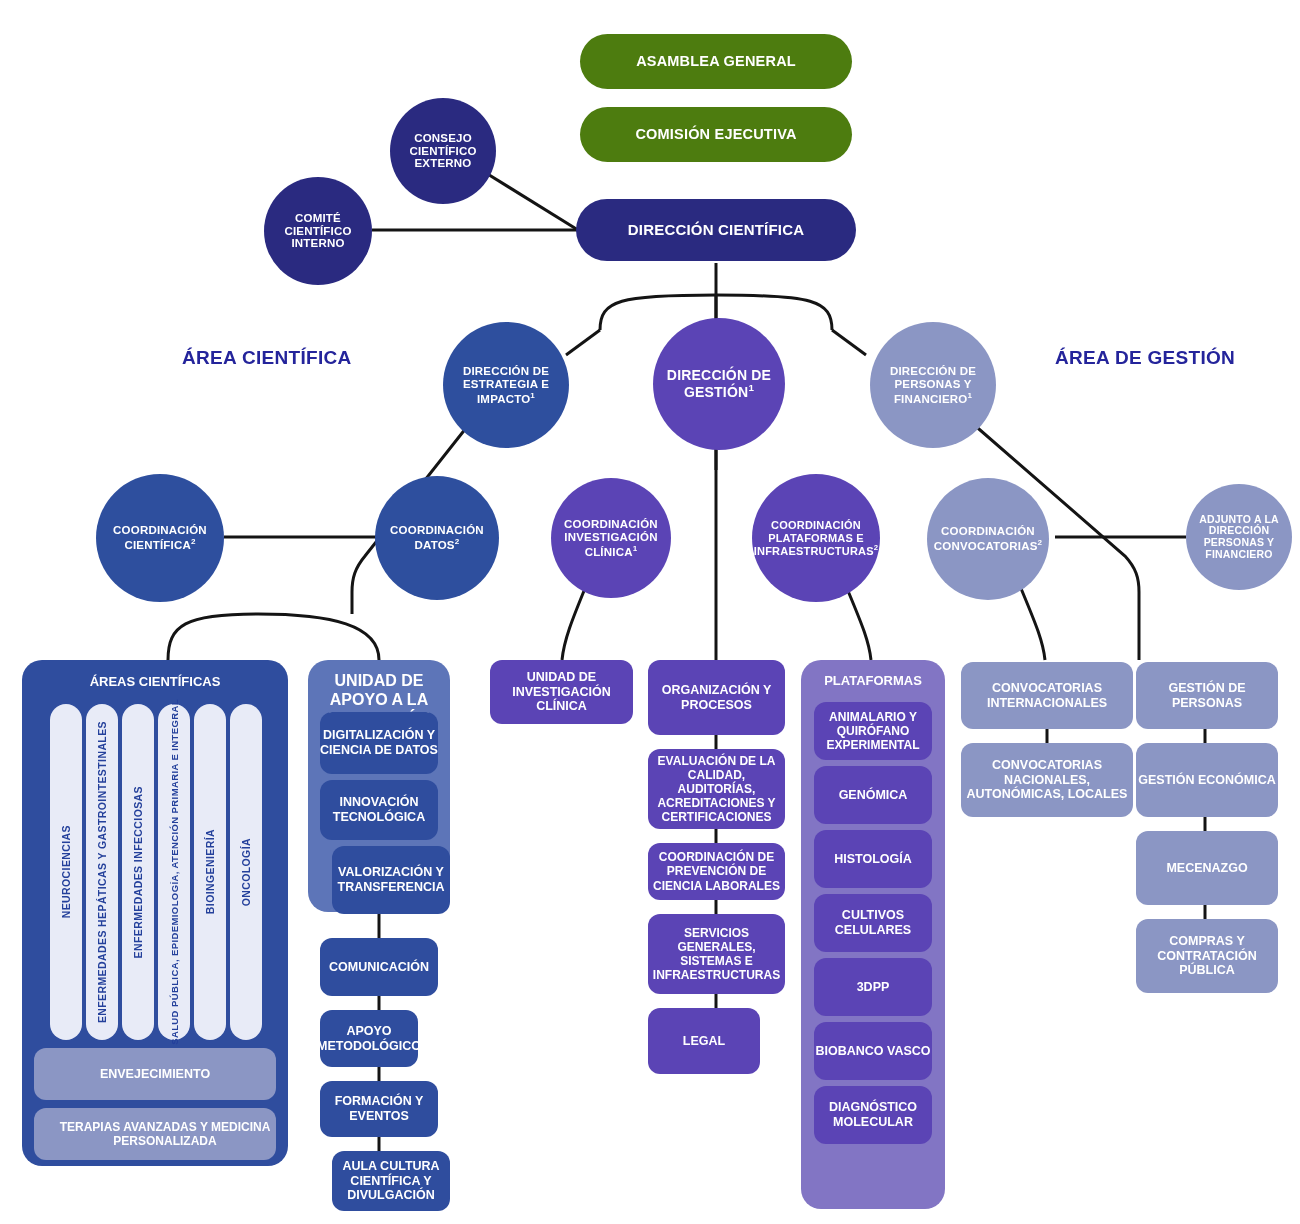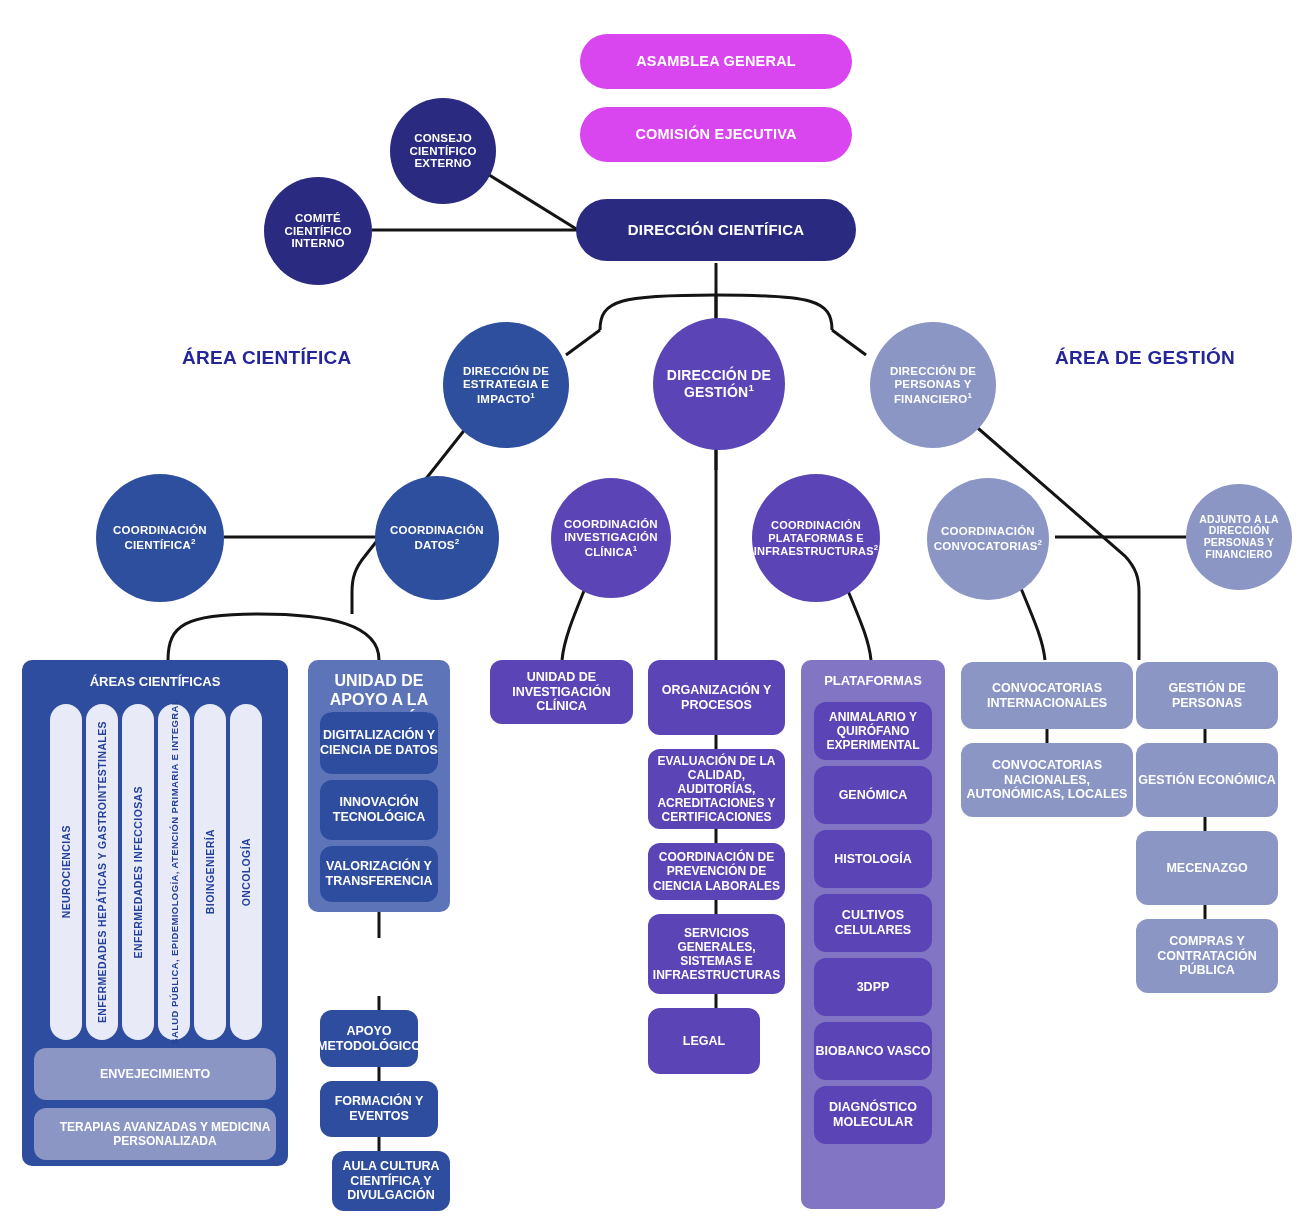--- a/index.html
+++ b/index.html
@@ -14,32 +14,32 @@
   svg#wires { position: absolute; left: 0; top: 0; width: 1300px; height: 1224px; pointer-events: none; }
   svg#wires path, svg#wires line { fill: none; stroke: #141414; stroke-width: 3; }
 
   .node { position: absolute; display: flex; align-items: center; justify-content: center; text-align: center; color: #fff; font-weight: bold; letter-spacing: .2px; line-height: 1.12; }
 
   .pill { border-radius: 999px; }
   .circle { border-radius: 50%; }
 
   
   .c-dark   { background: #2a2a80; }
-  .c-lilac  { background: #d946ef; }
+  .c-lilac  { background: #4d7c0f; }
   .c-blue   { background: #2e4f9e; }
   .c-purple { background: #5b44b5; }
   .c-steel  { background: #8b96c4; }
   .c-midblue{ background: #3a5aa8; }
   .c-panelb { background: #2f4d9e; }
   .c-panelp { background: #8275c4; }
 
   .arealabel { position: absolute; color: #24249b; font-weight: bold; font-size: 19px; letter-spacing: .3px; white-space: nowrap; }
 
   
-  .panel { position: absolute; border-radius: 10px; }
+  .panel { position: absolute; border-radius: 20px; }
   .panel-title { position: absolute; left: 0; right: 0; text-align: center; color: #fff; font-weight: bold; font-size: 13px; }
 
   .vstrip { position: absolute; background: #e8ebf7; border-radius: 999px; display: flex; align-items: center; justify-content: center; }
   .vstrip span {
     writing-mode: vertical-rl; transform: rotate(180deg);
     color: #24409b; font-weight: bold; font-size: 10.5px; letter-spacing: .4px; white-space: nowrap;
   }
 
   .sub { position: absolute; border-radius: 12px; display: flex; align-items: center; justify-content: center; text-align: center; color: #fff; font-weight: bold; font-size: 12.5px; line-height: 1.18; }
   .sup { font-size: .7em; vertical-align: super; font-weight: bold; }
@@ -197,25 +197,28 @@
 
   <div class="panel c-midblue" style="left:308px; top:660px; width:142px; height:252px; background:#5d75b8;">
     <div class="panel-title" style="top:12px; font-size:16px; line-height:1.18;">UNIDAD DE APOYO A LA INNOVACIÓN</div>
 
     <div class="sub c-panelb" style="left:12px; top:52px; width:118px; height:62px;">
       <span>DIGITALIZACIÓN Y CIENCIA DE DATOS</span>
     </div>
     <div class="sub c-panelb" style="left:12px; top:120px; width:118px; height:60px;">
       <span>INNOVACIÓN TECNOLÓGICA</span>
     </div>
-    <div class="sub c-panelb" style="left:12px; top:186px; width:118px; height:56px;">
+    <div class="sub c-panelb" style="left:24px; top:186px; width:118px; height:68px;">
       <span>VALORIZACIÓN Y TRANSFERENCIA</span>
     </div>
   </div>
 
+  <div class="sub c-panelb" style="left:320px; top:938px; width:118px; height:58px;">
+    <span>COMUNICACIÓN</span>
+  </div>
   <div class="sub c-panelb" style="left:320px; top:1010px; width:98px; height:57px;">
     <span>APOYO METODOLÓGICO</span>
   </div>
   <div class="sub c-panelb" style="left:320px; top:1081px; width:118px; height:56px;">
     <span>FORMACIÓN Y EVENTOS</span>
   </div>
   <div class="sub c-panelb" style="left:332px; top:1151px; width:118px; height:60px;">
     <span>AULA CULTURA CIENTÍFICA Y DIVULGACIÓN</span>
   </div>
 

